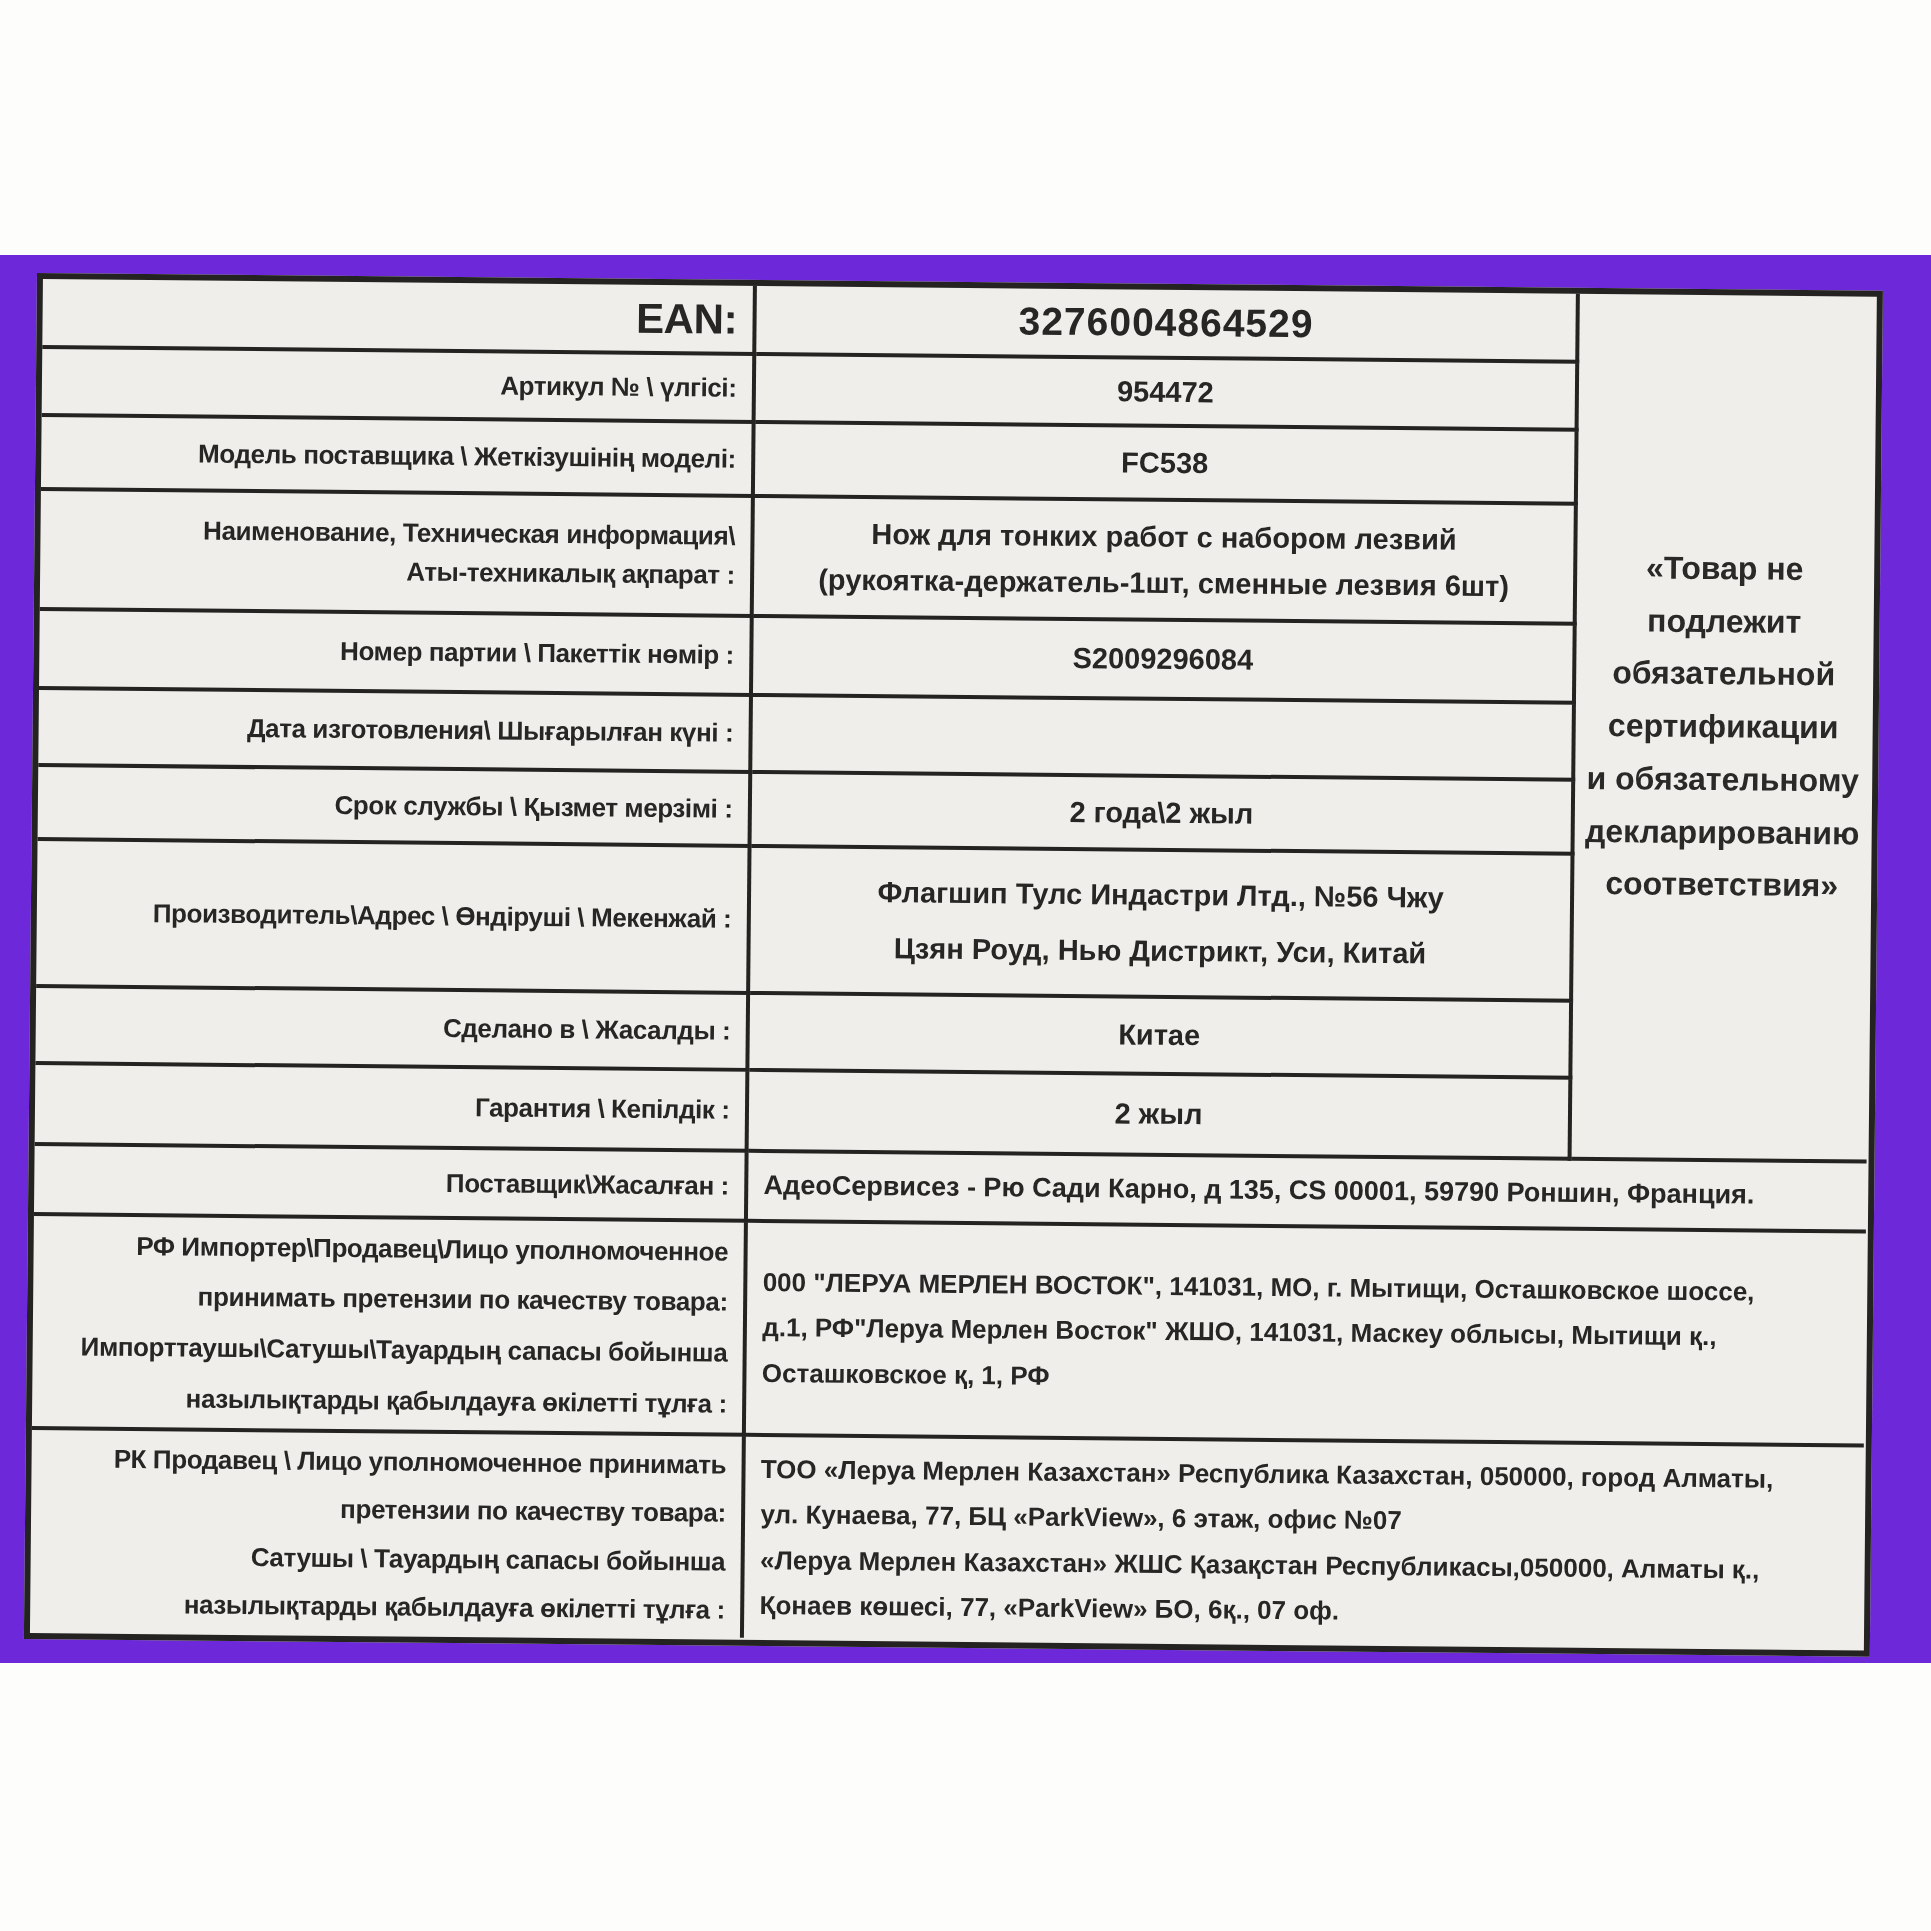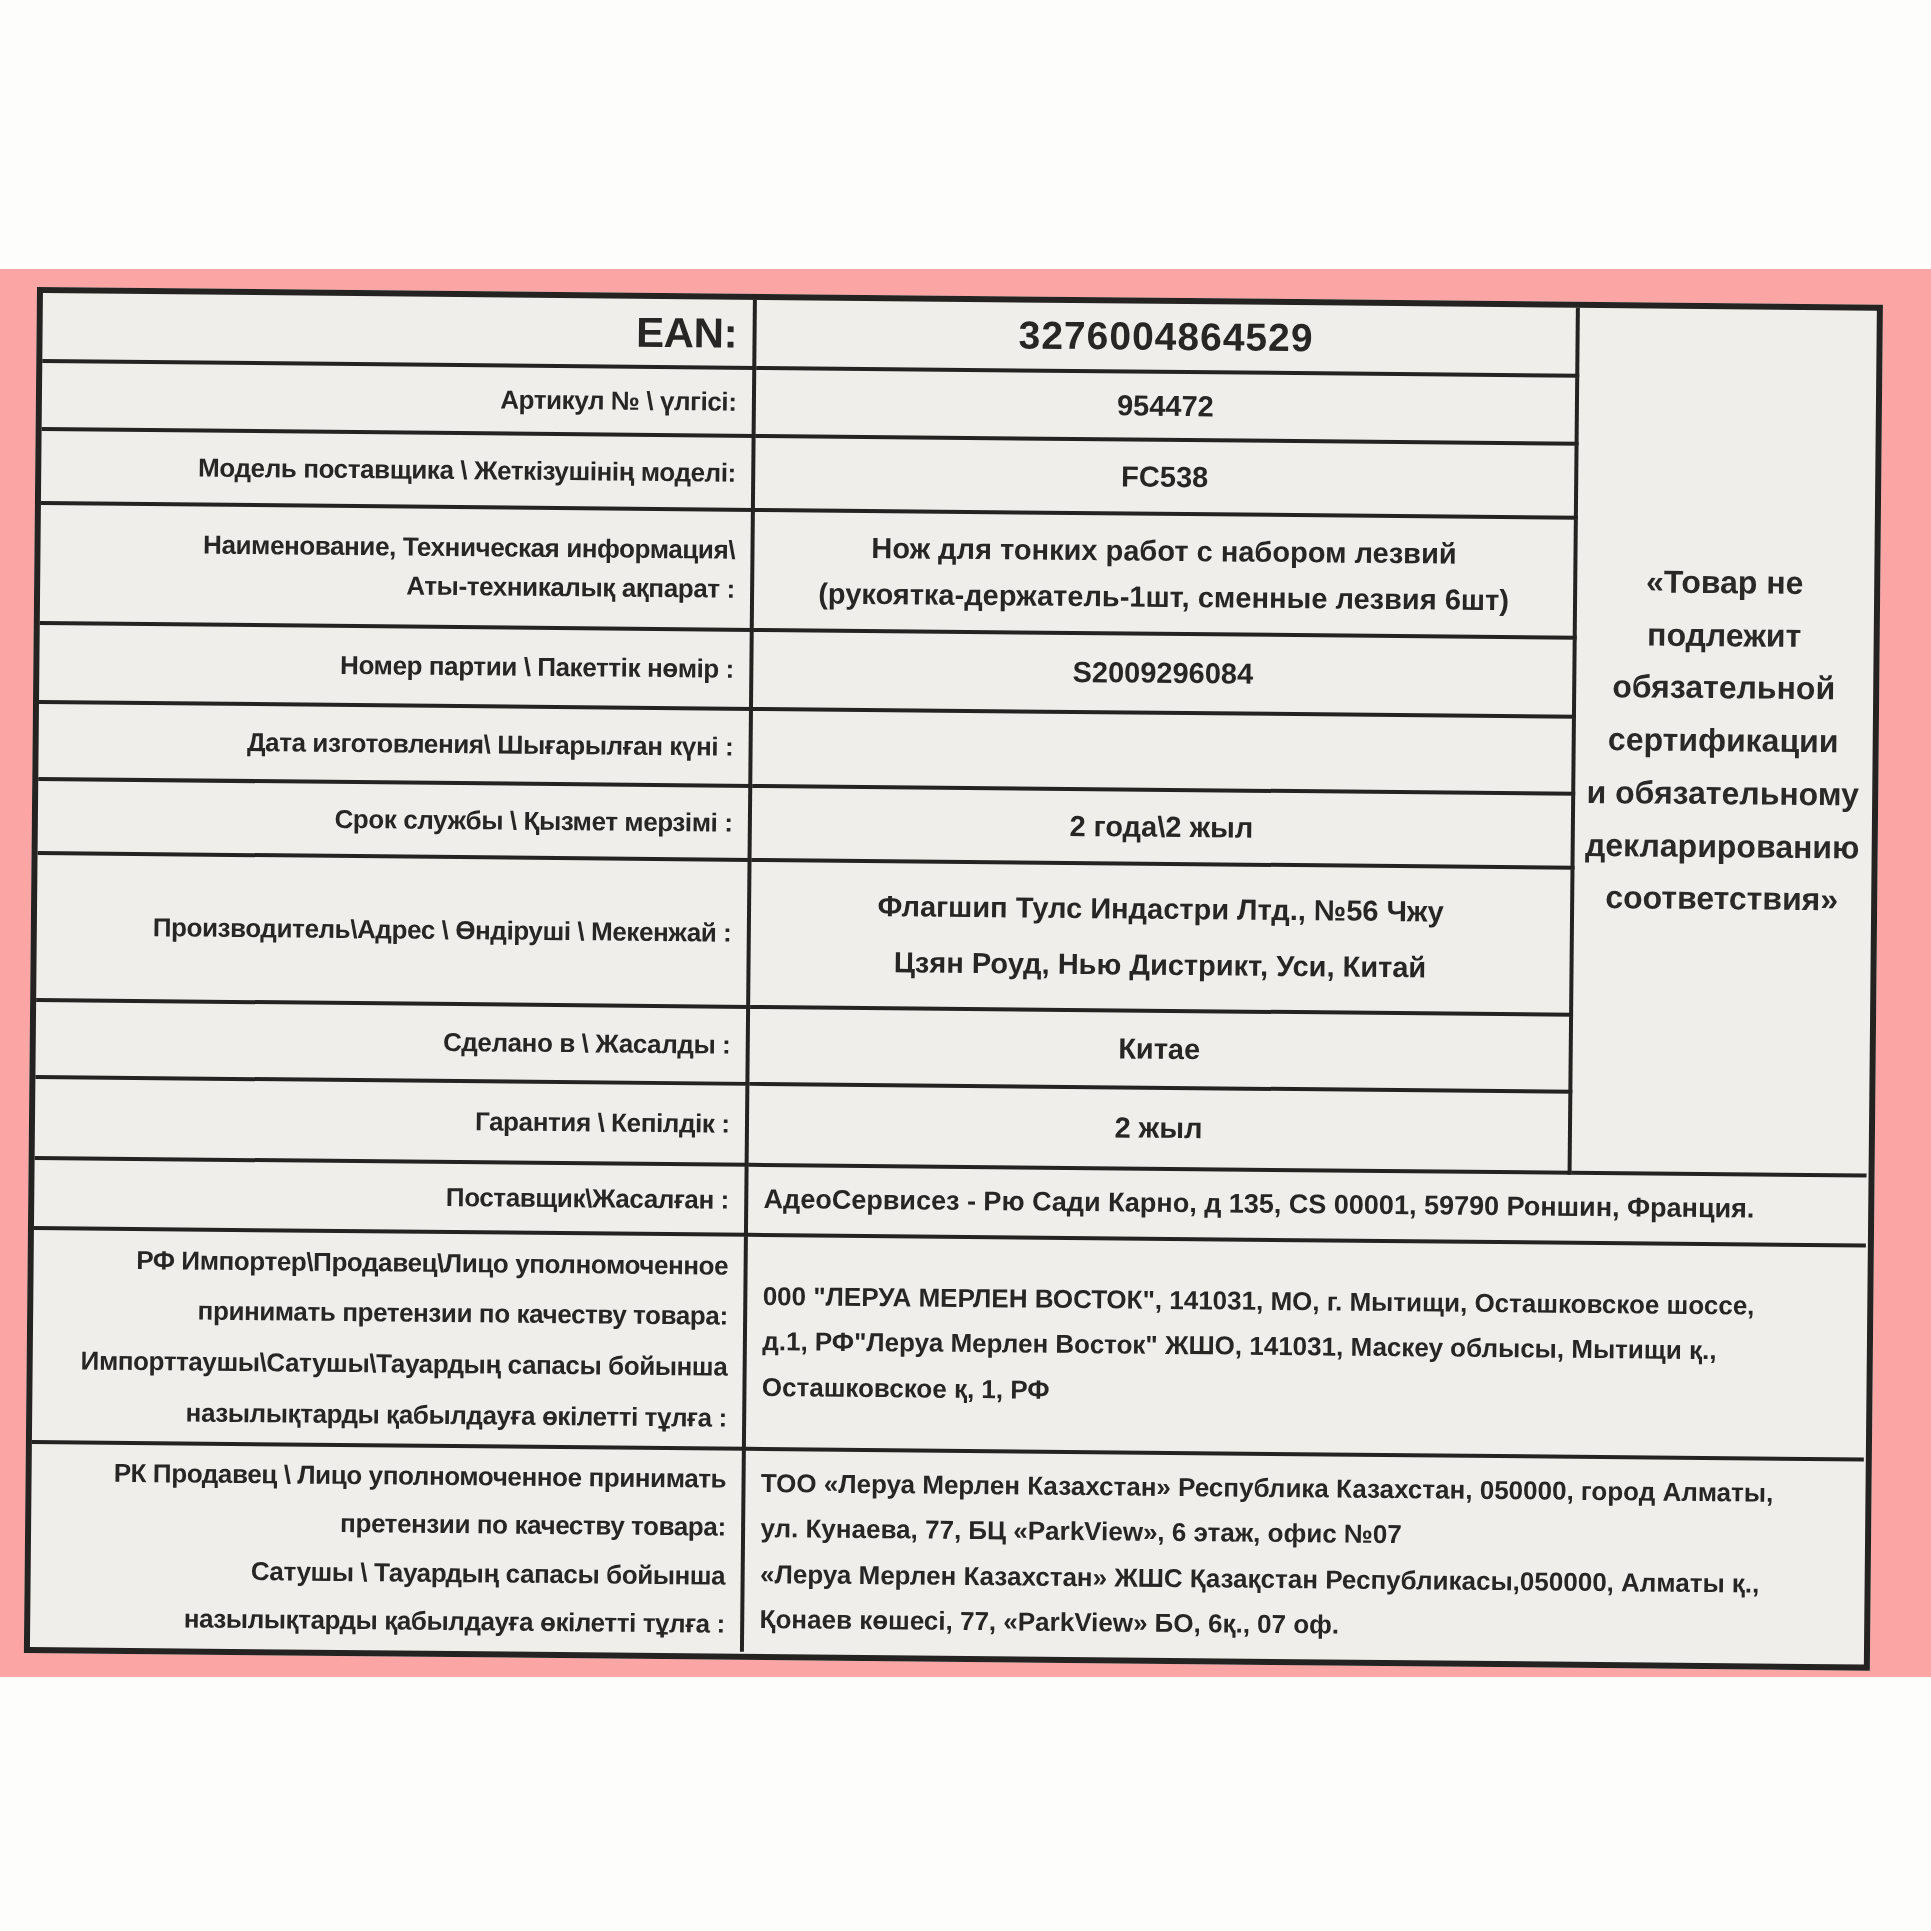--- a/index.html
+++ b/index.html
@@ -5,23 +5,23 @@
   html,body{margin:0;padding:0;}
   body{
     width:1931px;height:1931px;
     background:#fdfdfc;
     overflow:hidden;
     font-family:"Liberation Sans","DejaVu Sans",sans-serif;
     position:relative;
   }
   .paper{
     position:absolute;
-    left:0; top:269px;
+    left:0; top:255px;
     width:1931px; height:1408px;
-    background:#fca5a5;
+    background:#6d28d9;
   }
   .doc-table{
     position:absolute;
     left:37px; top:18.3px;
     width:1846px; height:1366px;
     box-sizing:border-box;
     border:6.8px solid #242321;
     background:#efeeeb;
     display:grid;
     grid-template-columns:714px 823px 295px;

